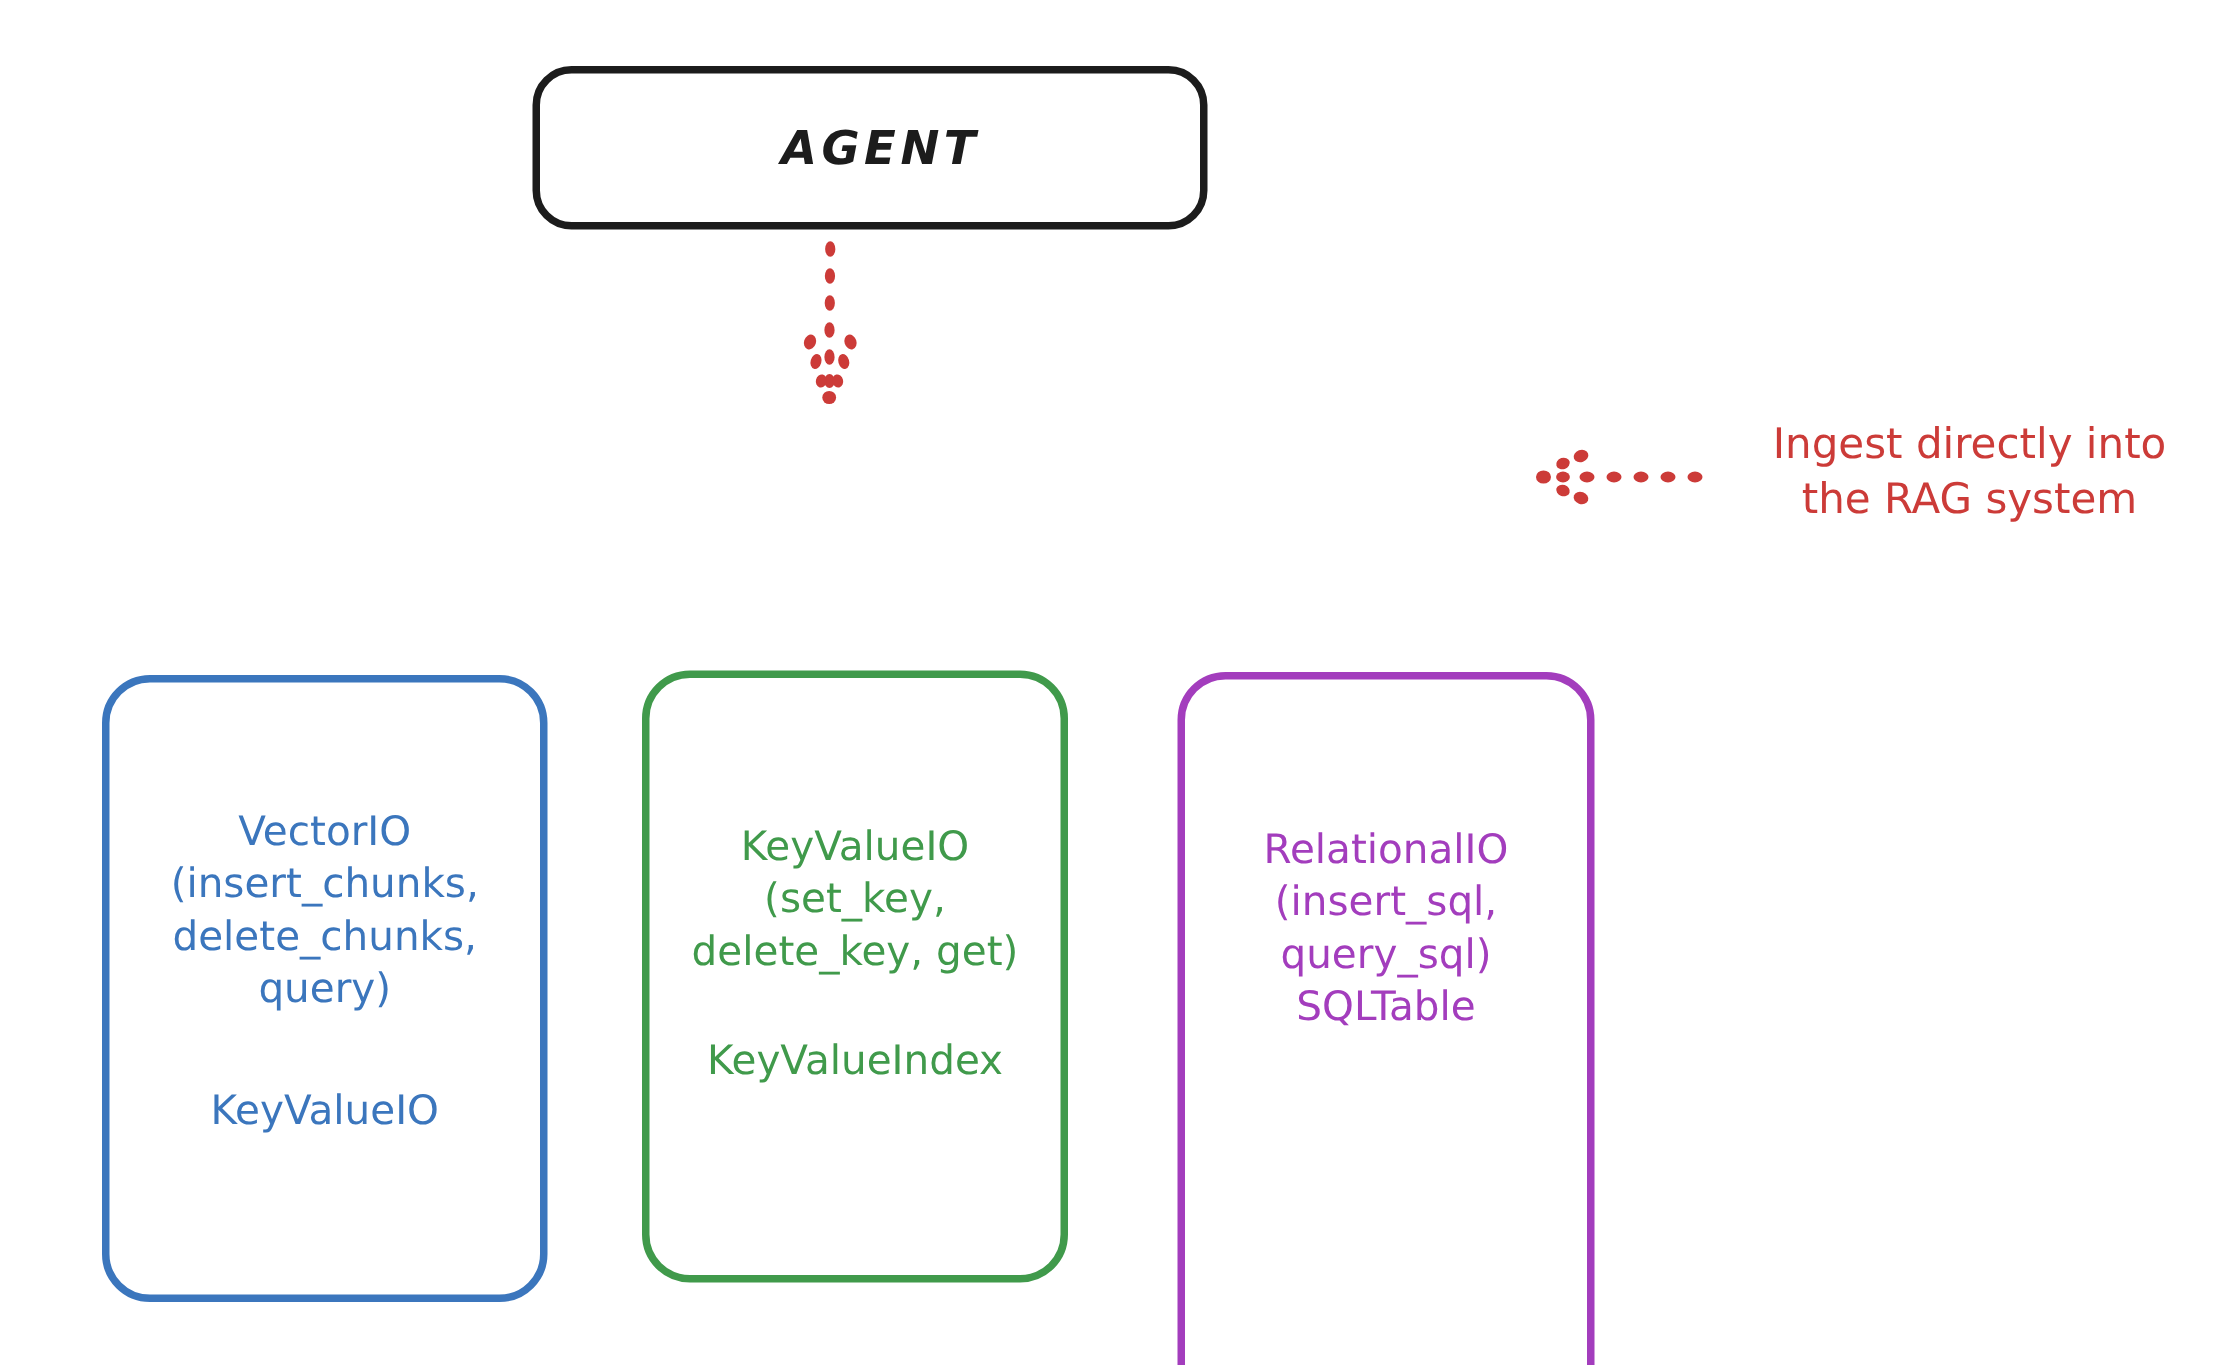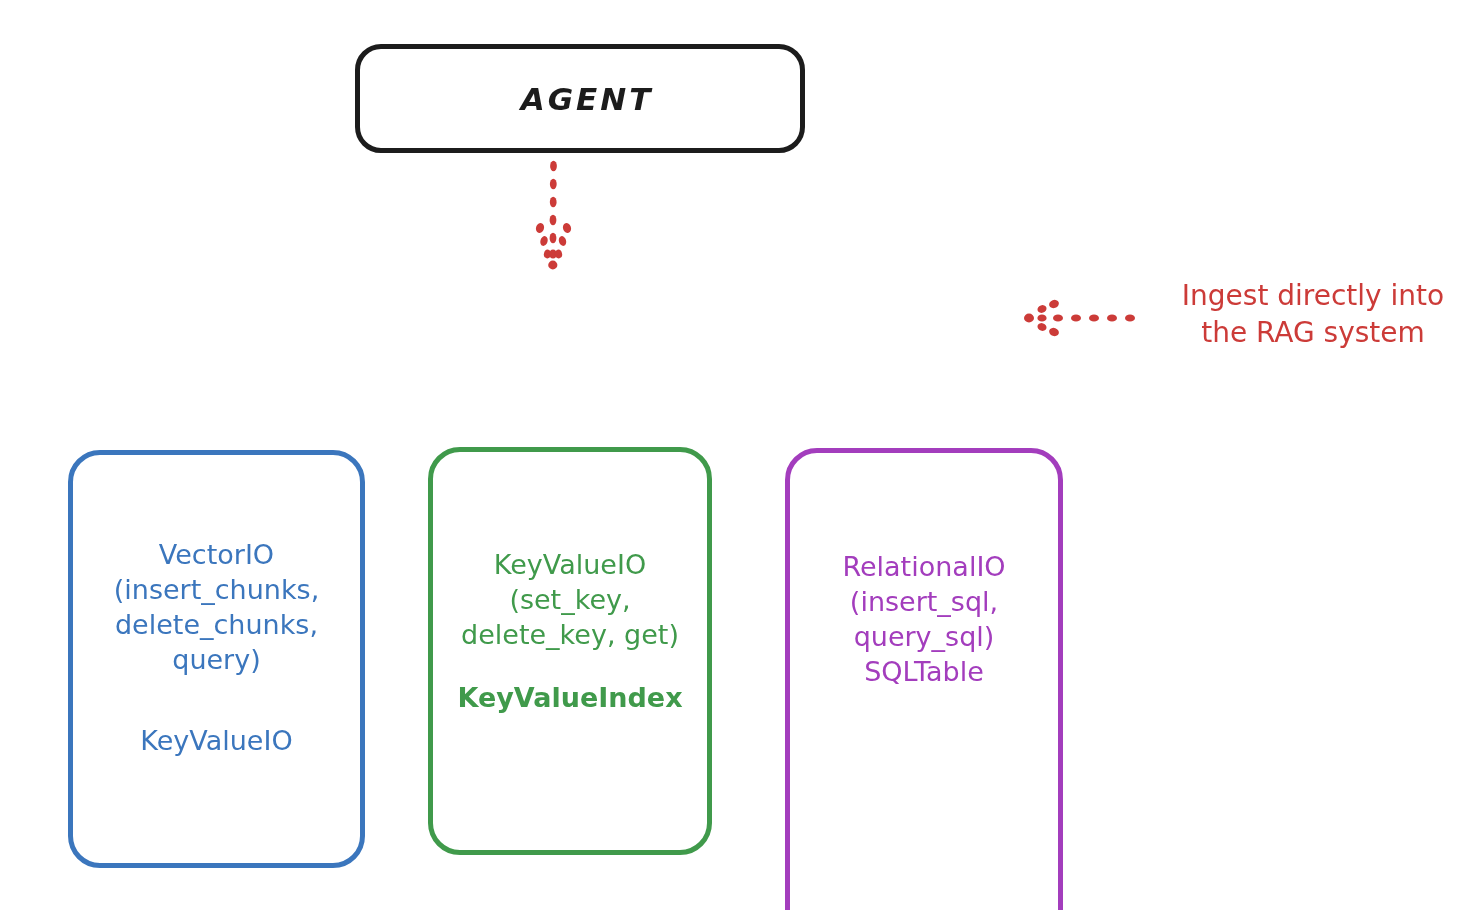--- a/index.html
+++ b/index.html
@@ -105,21 +105,21 @@
   #keyvalue-box {
     left: 428px;
     top: 447px;
     width: 284px;
     height: 408px;
     border-color: #409a4b;
   }
   #keyvalue-box .provider-api,
   #keyvalue-box .provider-entity { color: #409a4b; }
   #keyvalue-box .provider-api { margin-top: 95px; }
-  #keyvalue-box .provider-entity { margin-top: 28px; font-weight: bold; }
+  #keyvalue-box .provider-entity { margin-top: 38px; }
 
   #relational-box {
     left: 785px;
     top: 448px;
     width: 278px;
     height: 520px;
     border-color: #a33dbd;
   }
   #relational-box .provider-api,
   #relational-box .provider-entity { color: #a33dbd; }

